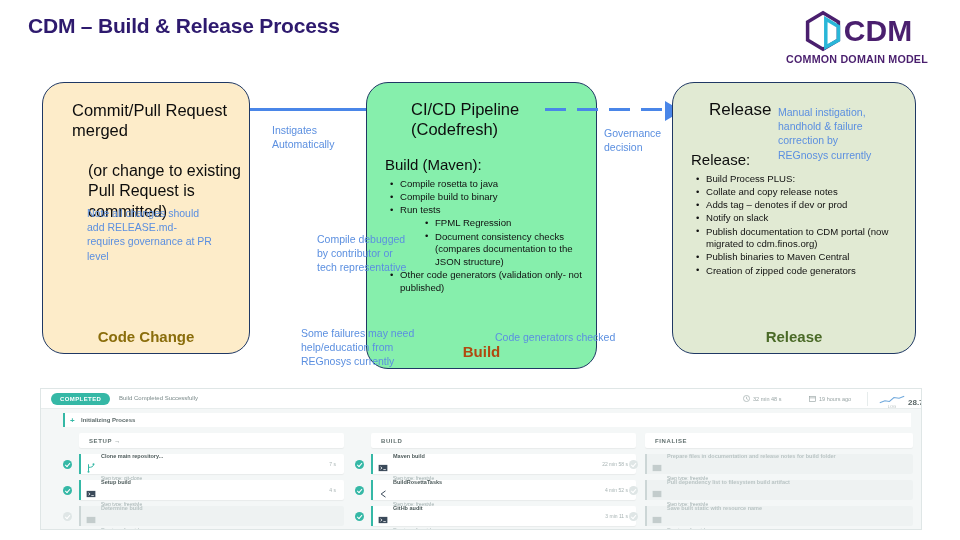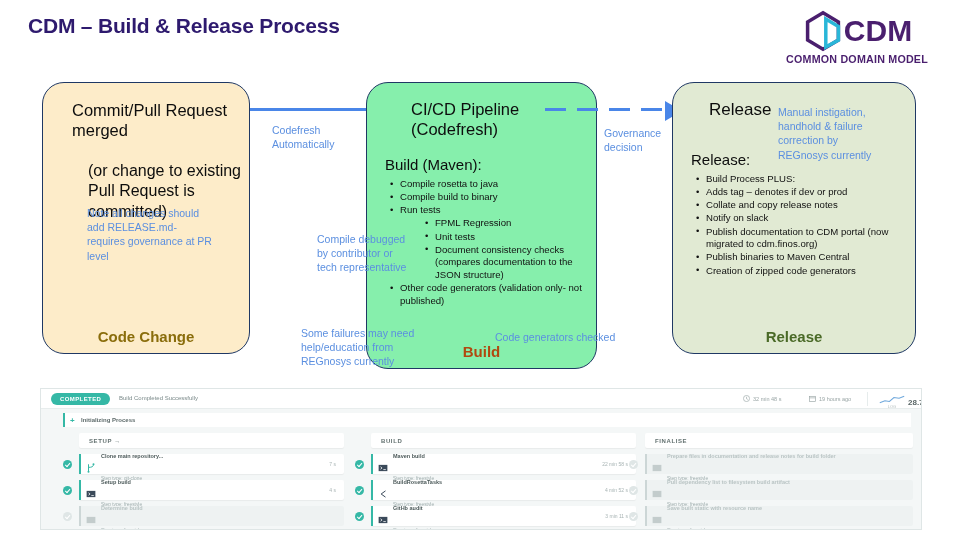--- a/index.html
+++ b/index.html
@@ -172,34 +172,33 @@
     <div class="box-h1" style="position:absolute;left:29px;top:17px;width:160px;">Commit/Pull Request merged</div>
     <div class="box-sub" style="position:absolute;left:29px;top:78px;width:166px;">(or change to existing Pull Request is committed)</div>
     <div class="note-blue" style="position:absolute;left:44px;top:123px;width:125px;">Note all changes should add RELEASE.md- requires governance at PR level</div>
     <div class="box-foot" id="foot-code">Code Change</div>
   </div>
 
   <div class="arrow-wrap" style="left:250px;top:100px;width:145px;height:22px;">
     <div class="arrow-line" style="left:0;top:8px;width:120px;"></div>
     <div class="arrow-head" style="left:118px;top:1px;"></div>
   </div>
-  <div class="note-blue" style="position:absolute;left:272px;top:123px;width:86px;">Codefresh Automatically</div>
+  <div class="note-blue" style="position:absolute;left:272px;top:123px;width:86px;">Instigates Automatically</div>
 
   <div class="box" id="box-build">
     <div class="box-h1" style="position:absolute;left:44px;top:16px;width:150px;text-align:left;">CI/CD Pipeline (Codefresh)</div>
     <div class="h2" style="position:absolute;left:18px;top:73px;">Build (Maven):</div>
     <div style="position:absolute;left:22px;top:95px;width:200px;">
       <ul class="bul">
         <li>Compile rosetta to java</li>
         <li>Compile build to binary</li>
         <li>
           <span>Run tests</span>
           <ul class="bul">
             <li>FPML Regression</li>
-            <li>Unit tests</li>
             <li>Document consistency checks (compares documentation to the JSON structure)</li>
           </ul>
         </li>
         <li>Other code generators (validation only- not published)</li>
       </ul>
     </div>
     <div class="box-foot" id="foot-build">Build</div>
   </div>
 
   <div class="note-blue" style="position:absolute;left:317px;top:232px;width:96px;">Compile debugged by contributor or tech representative</div>
@@ -217,22 +216,22 @@
   </div>
   <div class="note-blue" style="position:absolute;left:604px;top:126px;width:72px;">Governance decision</div>
 
   <div class="box" id="box-release">
     <div class="box-h1" style="position:absolute;left:36px;top:17px;font-size:17px;">Release</div>
     <div class="note-blue" style="position:absolute;left:105px;top:22px;width:104px;">Manual instigation, handhold &amp; failure correction by REGnosys currently</div>
     <div class="h2" style="position:absolute;left:18px;top:68px;">Release:</div>
     <div style="position:absolute;left:22px;top:90px;width:215px;">
       <ul class="bul">
         <li>Build Process PLUS:</li>
+        <li>Collate and copy release notes</li>
         <li>Adds tag – denotes if dev or prod</li>
-        <li>Collate and copy release notes</li>
         <li>Notify on slack</li>
         <li>Publish documentation to CDM portal (now migrated to cdm.finos.org)</li>
         <li>Publish binaries to Maven Central</li>
         <li>Creation of zipped code generators</li>
       </ul>
     </div>
     <div class="box-foot" id="foot-release">Release</div>
   </div>
 
   <div id="shot">

